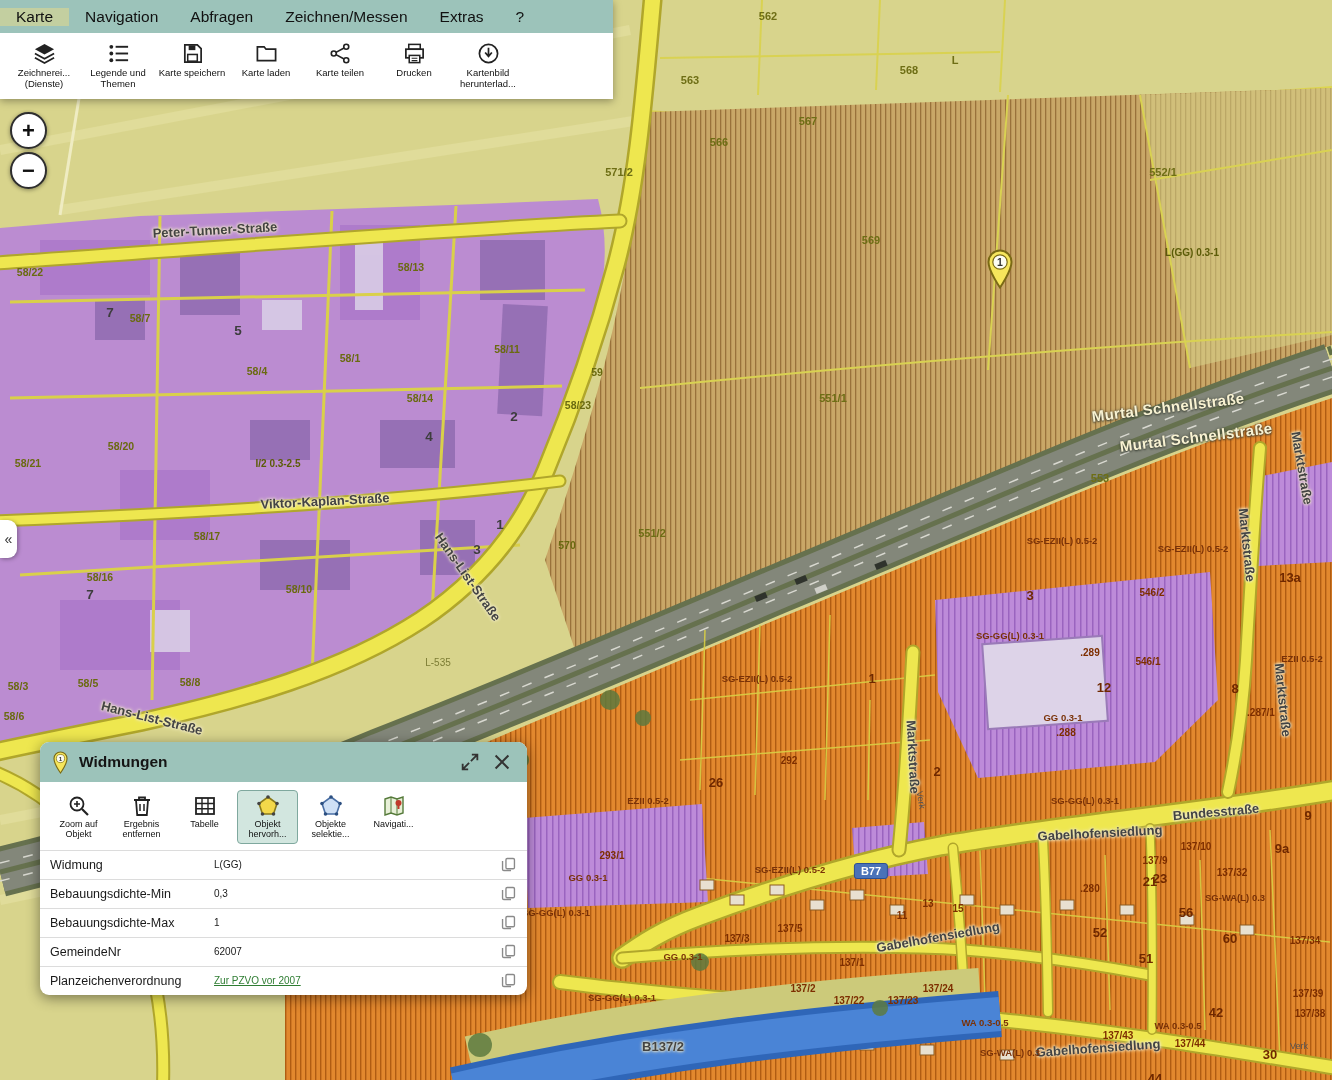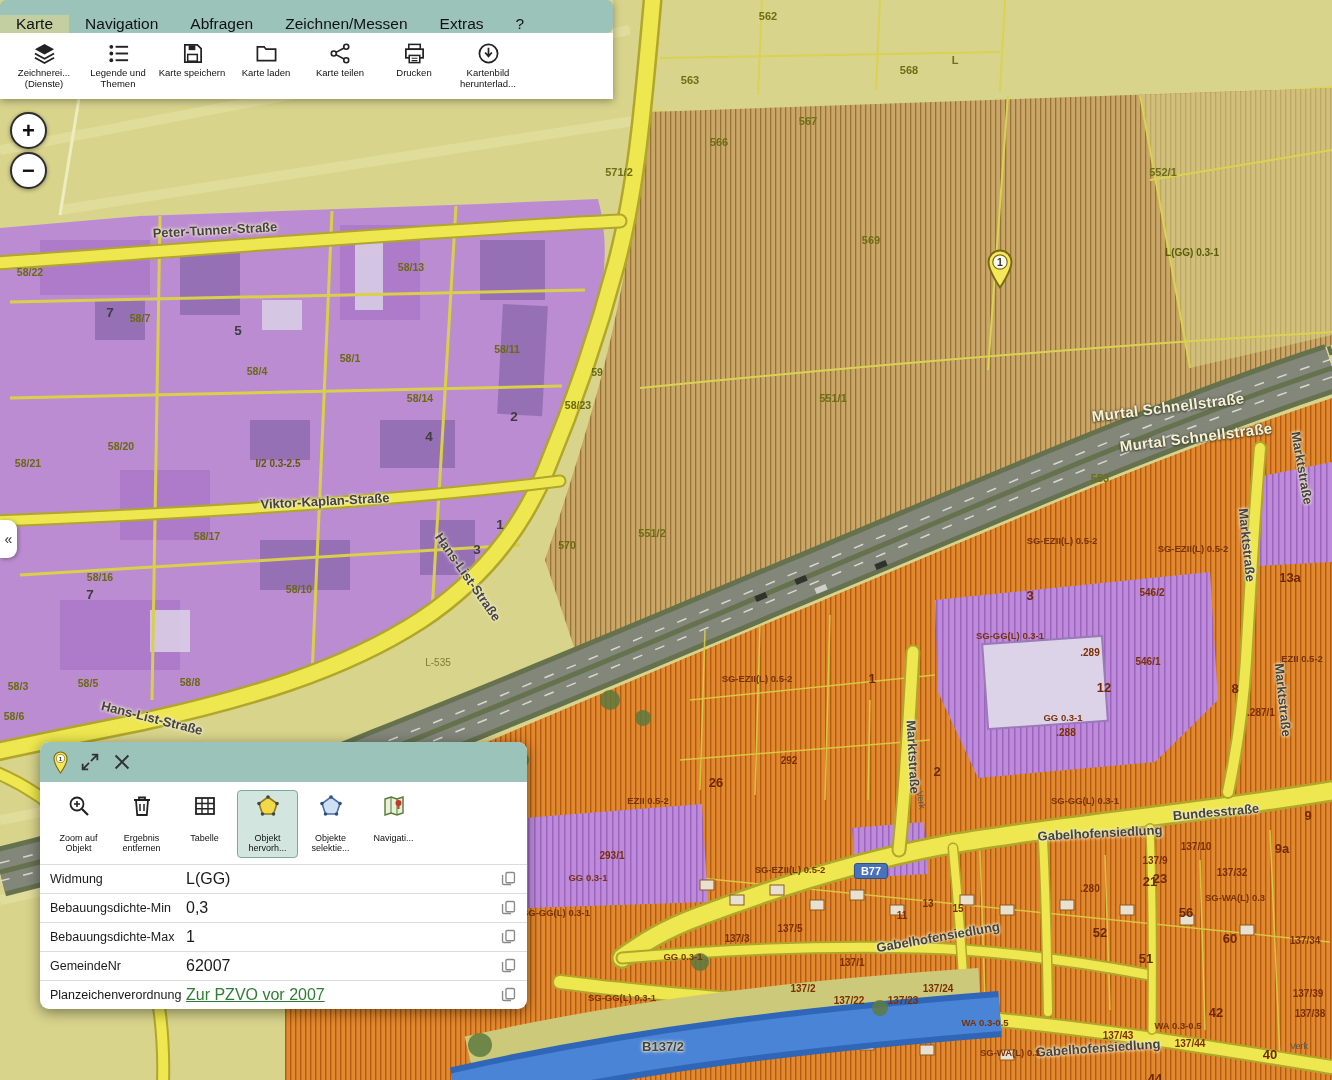--- a/index.html
+++ b/index.html
@@ -24,21 +24,21 @@
   .roadlbl{color:#7d7d35;font-size:10px;}
   .bref{background:#4a72b8;color:#fff;font-size:11px;font-weight:bold;
         padding:1px 6px;border-radius:3px;border:1px solid #2b4f93;}
   .verk{color:#555;font-size:9px;}
 
   .marker{position:absolute;z-index:12;transform:translate(-50%,-100%);cursor:pointer;}
 
   
   .appbar{position:absolute;top:0;left:0;width:613px;z-index:30;
           box-shadow:0 2px 8px rgba(0,0,0,.35);}
-  .menu-bar{display:flex;background:#9cc3ba;height:33px;align-items:flex-end;border-radius:6px;}
+  .menu-bar{display:flex;background:#9cc3ba;height:33px;align-items:center;}
   .menu-item{padding:0 16px;display:flex;align-items:center;font-size:15.5px;
              color:#111;cursor:pointer;}
   .menu-item.active{background:#c3cfa0;}
   .main-toolbar{background:#fff;display:flex;padding:6px 8px 9px;gap:2px;}
   .tool{width:72px;display:flex;flex-direction:column;align-items:center;gap:3px;
         padding-top:3px;cursor:pointer;}
   .icn{display:inline-block;}
   .icn svg{width:100%;height:100%;display:block;}
   .tool .icn{width:23px;height:23px;}
   .tlabel{font-size:9.5px;text-align:center;line-height:1.15;color:#111;}
@@ -59,29 +59,29 @@
   
   .panel{position:absolute;left:40px;top:742px;width:487px;background:#fff;
          border-radius:9px;z-index:40;overflow:hidden;
          box-shadow:0 3px 14px rgba(0,0,0,.45);}
   .phead{background:#9cc3ba;height:40px;display:flex;align-items:center;
          padding:0 14px 0 12px;gap:10px;}
   .ptitle{font-size:15.5px;font-weight:bold;color:#151515;flex:1;}
   .phbtn{width:22px;height:22px;cursor:pointer;}
   .phbtn svg{width:100%;height:100%;}
   .ptools{display:flex;padding:8px 8px 6px;gap:2px;}
-  .ptool{width:57px;display:flex;flex-direction:column;align-items:center;gap:16px;
+  .ptool{width:57px;display:flex;flex-direction:column;align-items:center;gap:2px;
          padding:3px 1px;border-radius:4px;border:1px solid transparent;cursor:pointer;}
   .ptool.active{background:#d2e6df;border-color:#7fa89e;}
   .ptool .icn{width:24px;height:24px;}
   .ptlabel{font-size:9px;text-align:center;line-height:1.1;color:#111;}
   .prow{display:flex;align-items:center;min-height:28px;border-top:1px solid #dcdcdc;
         padding:0 6px 0 10px;}
   .pkey{width:136px;font-size:12.5px;color:#1a1a1a;flex-shrink:0;}
-  .pval{flex:1;font-size:16px;color:#1a1a1a;}
+  .pval{flex:1;font-size:10px;color:#1a1a1a;margin-left:28px;}
   .pval a{color:#2f7d33;}
   .pcopy{width:26px;display:flex;justify-content:center;background:none;border:none;
          cursor:pointer;padding:0;}
   .pcopy .icn{width:17px;height:17px;}
 </style>
 </head>
 <body>
 
 <div id="map-base">
 <svg width="1332" height="1080" viewBox="0 0 1332 1080">
@@ -357,21 +357,21 @@
     <div class="lbl po" style="left: 1196px; top: 846px; transform: translate(-50%, -50%) rotate(0deg);">137/10</div>
     <div class="lbl pob" style="left: 1130px; top: 881px; transform: translate(-50%, -50%) rotate(0deg); padding-left: 40px;">21</div>
     <div class="lbl pob" style="left: 1160px; top: 878px; transform: translate(-50%, -50%) rotate(0deg);">23</div>
     <div class="lbl po" style="left: 1232px; top: 872px; transform: translate(-50%, -50%) rotate(0deg);">137/32</div>
     <div class="lbl pob" style="left: 1186px; top: 912px; transform: translate(-50%, -50%) rotate(0deg);">56</div>
     <div class="lbl pob" style="left: 1230px; top: 938px; transform: translate(-50%, -50%) rotate(0deg);">60</div>
     <div class="lbl pob" style="left: 1100px; top: 932px; transform: translate(-50%, -50%) rotate(0deg);">52</div>
     <div class="lbl pob" style="left: 1146px; top: 958px; transform: translate(-50%, -50%) rotate(0deg);">51</div>
     <div class="lbl pob" style="left: 1216px; top: 1012px; transform: translate(-50%, -50%) rotate(0deg);">42</div>
     <div class="lbl pob" style="left: 1155px; top: 1040px; transform: translate(-50%, -50%) rotate(0deg); margin-top: 38px;">44</div>
-    <div class="lbl pob" style="left: 1270px; top: 1054px; transform: translate(-50%, -50%) rotate(0deg);">40</div>
+    <div class="lbl pob" style="left: 1270px; top: 1054px; transform: translate(-50%, -50%) rotate(0deg);">30</div>
     <div class="lbl po" style="left: 1305px; top: 940px; transform: translate(-50%, -50%) rotate(0deg);">137/34</div>
     <div class="lbl po" style="left: 1308px; top: 993px; transform: translate(-50%, -50%) rotate(0deg);">137/39</div>
     <div class="lbl po" style="left: 1310px; top: 1013px; transform: translate(-50%, -50%) rotate(0deg);">137/38</div>
     <div class="lbl po" style="left: 1190px; top: 1043px; transform: translate(-50%, -50%) rotate(0deg);">137/44</div>
     <div class="lbl po" style="left: 1118px; top: 1035px; transform: translate(-50%, -50%) rotate(0deg);">137/43</div>
     <div class="lbl po" style="left: 849px; top: 1000px; transform: translate(-50%, -50%) rotate(0deg);">137/22</div>
     <div class="lbl po" style="left: 903px; top: 1000px; transform: translate(-50%, -50%) rotate(0deg);">137/23</div>
     <div class="lbl po" style="left: 938px; top: 988px; transform: translate(-50%, -50%) rotate(0deg);">137/24</div>
     <div class="lbl po" style="left: 737px; top: 938px; transform: translate(-50%, -50%) rotate(0deg);">137/3</div>
     <div class="lbl po" style="left: 790px; top: 928px; transform: translate(-50%, -50%) rotate(0deg);">137/5</div>
@@ -488,20 +488,21 @@
 
 <div class="panel">
   <div class="phead">
     <span class="icn" style="width:17px;height:23px;">
       <svg viewBox="0 0 30 40">
           <path d="M15 38.5C15 38.5 3.5 22 3.5 13a11.5 11.5 0 0 1 23 0C26.5 22 15 38.5 15 38.5Z" fill="#f6e65c" stroke="#7a6a14" stroke-width="2"></path>
           <circle cx="15" cy="13" r="7.2" fill="#fdfdf2" stroke="#7a6a14" stroke-width="1.2"></circle>
           <text x="15" y="17" font-size="11" text-anchor="middle" fill="#333" font-weight="bold">1</text>
         </svg>
     </span>
+    <div class="ptitle">Widmungen</div>
     <span class="phbtn">
       <svg viewBox="0 0 24 24">
           <path d="M14 4h6v6M10 20H4v-6M20 4l-7 7M4 20l7-7" fill="none" stroke="#333" stroke-width="2"></path>
         </svg>
     </span>
     <span class="phbtn">
       <svg viewBox="0 0 24 24">
           <path d="M5 5l14 14M19 5 5 19" stroke="#333" stroke-width="2.2"></path>
         </svg>
     </span>

